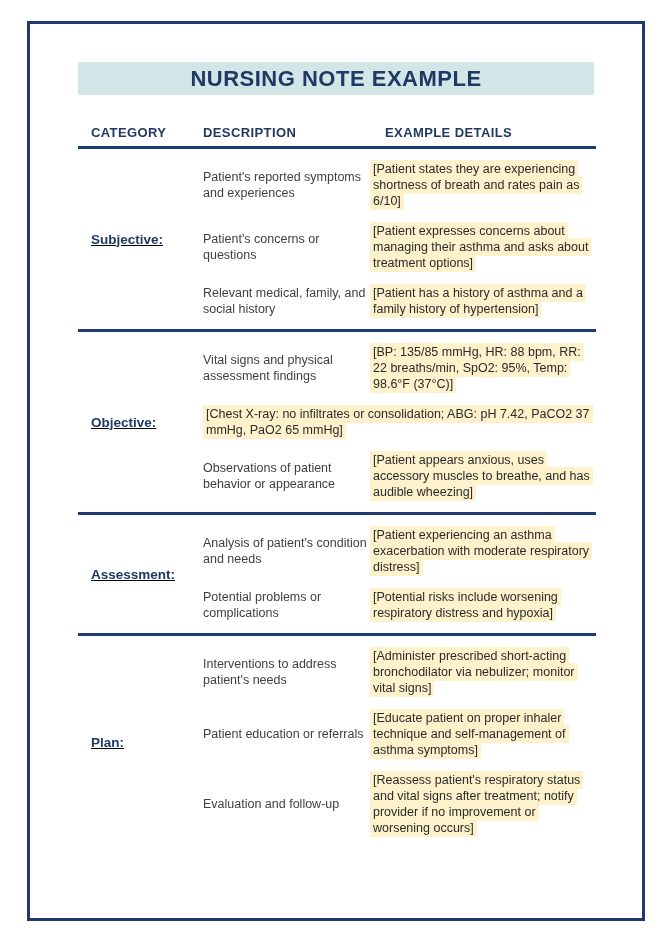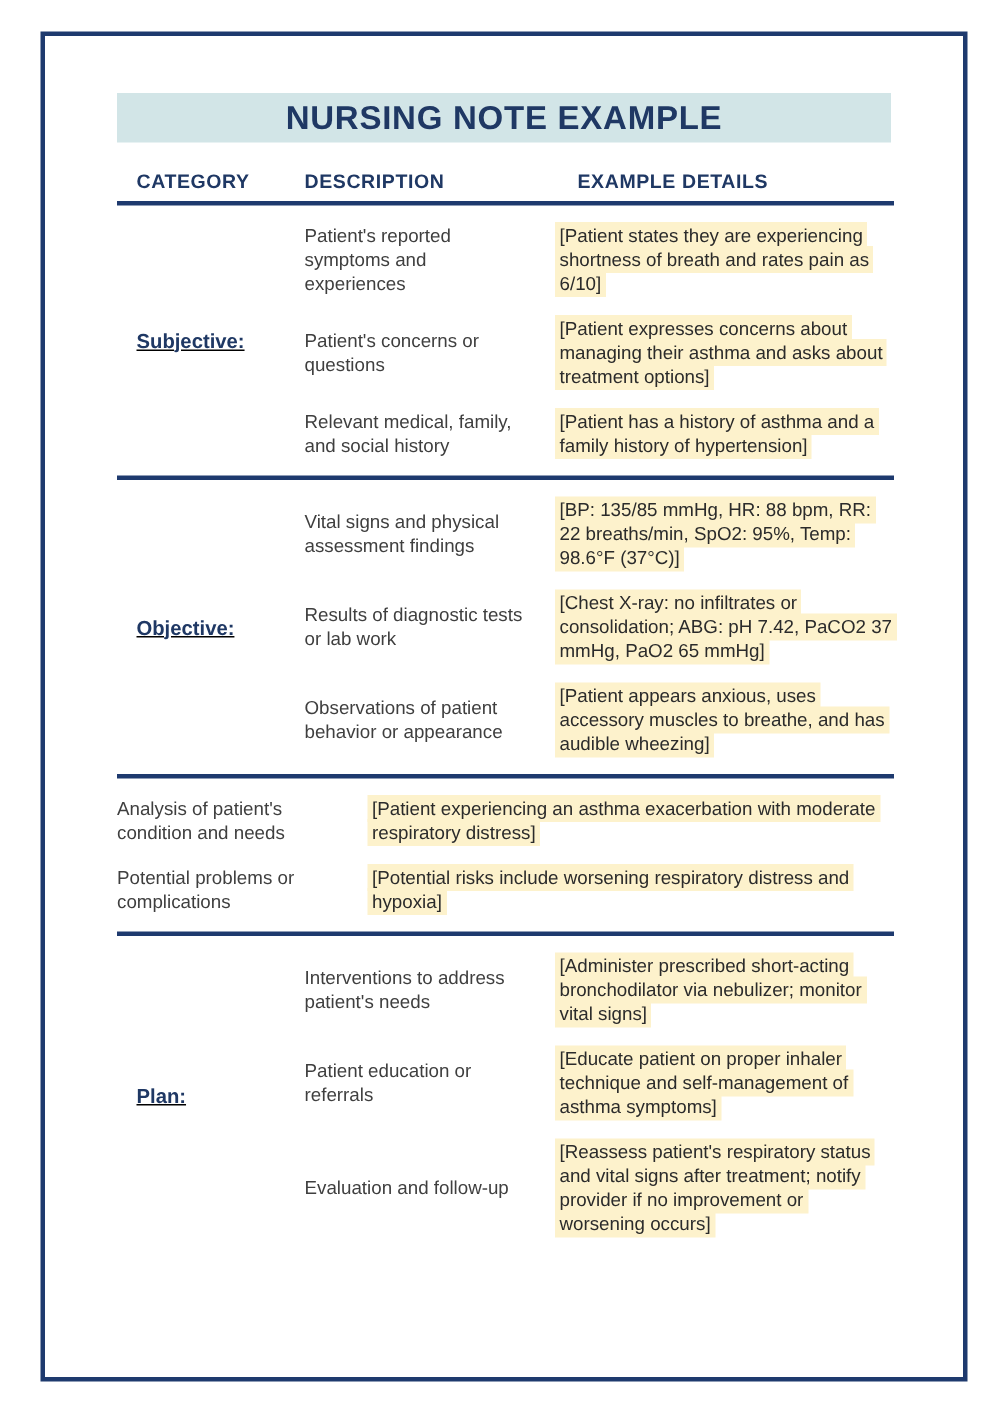--- a/index.html
+++ b/index.html
@@ -23,37 +23,37 @@
   .title-band{
     margin:38px auto 0 48px;width:516px;height:33px;
     background:var(--band);
     display:flex;align-items:center;justify-content:center;
   }
   .title-band h1{
     font-size:22px;font-weight:bold;color:var(--navy);letter-spacing:0.5px;
   }
   .inner{margin-left:48px;width:518px;}
   .header-row{
-    display:flex;margin-top:18px;padding-bottom:6px;
+    display:flex;margin-top:30px;padding-bottom:6px;
     border-bottom:3px solid var(--line);
     font-size:13px;font-weight:bold;color:var(--navy);letter-spacing:0.4px;
   }
   .h-cat{width:125px;padding-left:13px;}
   .h-desc{width:167px;}
   .h-ex{flex:1;padding-left:15px;}
   .section{display:flex;padding:12px 0;}
   .section + .section{border-top:3px solid var(--line);}
   .cat-cell{
     width:125px;padding-left:13px;display:flex;align-items:center;text-decoration:underline;
   }
   .cat-label{font-size:13.5px;font-weight:bold;color:var(--navy);}
   .rows{flex:1;display:flex;flex-direction:column;gap:14px;}
   .row{display:flex;align-items:center;}
   .desc{
-    width:167px;padding-right:16px;
+    width:167px;
     font-size:12.5px;line-height:16px;color:var(--desc);
   }
   .ex{flex:1;font-size:12.5px;line-height:16px;color:var(--ex);}
   .hl{
     background:var(--hl);
     padding:2px 3px;
     box-decoration-break:clone;-webkit-box-decoration-break:clone;
   }
 </style>
 </head>
@@ -104,36 +104,38 @@
     </div>
     <div class="rows">
   <div class="row">
     <div class="desc">Vital signs and physical assessment findings</div>
     <div class="ex">
       <span class="hl">[BP: 135/85 mmHg, HR: 88 bpm, RR: 22 breaths/min, SpO2: 95%, Temp: 98.6°F (37°C)]</span>
     </div>
   </div>
 
   <div class="row">
-    <div class="desc">Results of diagnostic tests or lab work</div>
     <div class="ex">
       <span class="hl">[Chest X-ray: no infiltrates or consolidation; ABG: pH 7.42, PaCO2 37 mmHg, PaO2 65 mmHg]</span>
     </div>
   </div>
 
   <div class="row">
     <div class="desc">Observations of patient behavior or appearance</div>
     <div class="ex">
       <span class="hl">[Patient appears anxious, uses accessory muscles to breathe, and has audible wheezing]</span>
     </div>
   </div>
 </div>
   </section>
 
   <section class="section">
+    <div class="cat-cell">
+      <span class="cat-label">Assessment:</span>
+    </div>
     <div class="rows">
   <div class="row">
     <div class="desc">Analysis of patient's condition and needs</div>
     <div class="ex">
       <span class="hl">[Patient experiencing an asthma exacerbation with moderate respiratory distress]</span>
     </div>
   </div>
 
   <div class="row">
     <div class="desc">Potential problems or complications</div>

